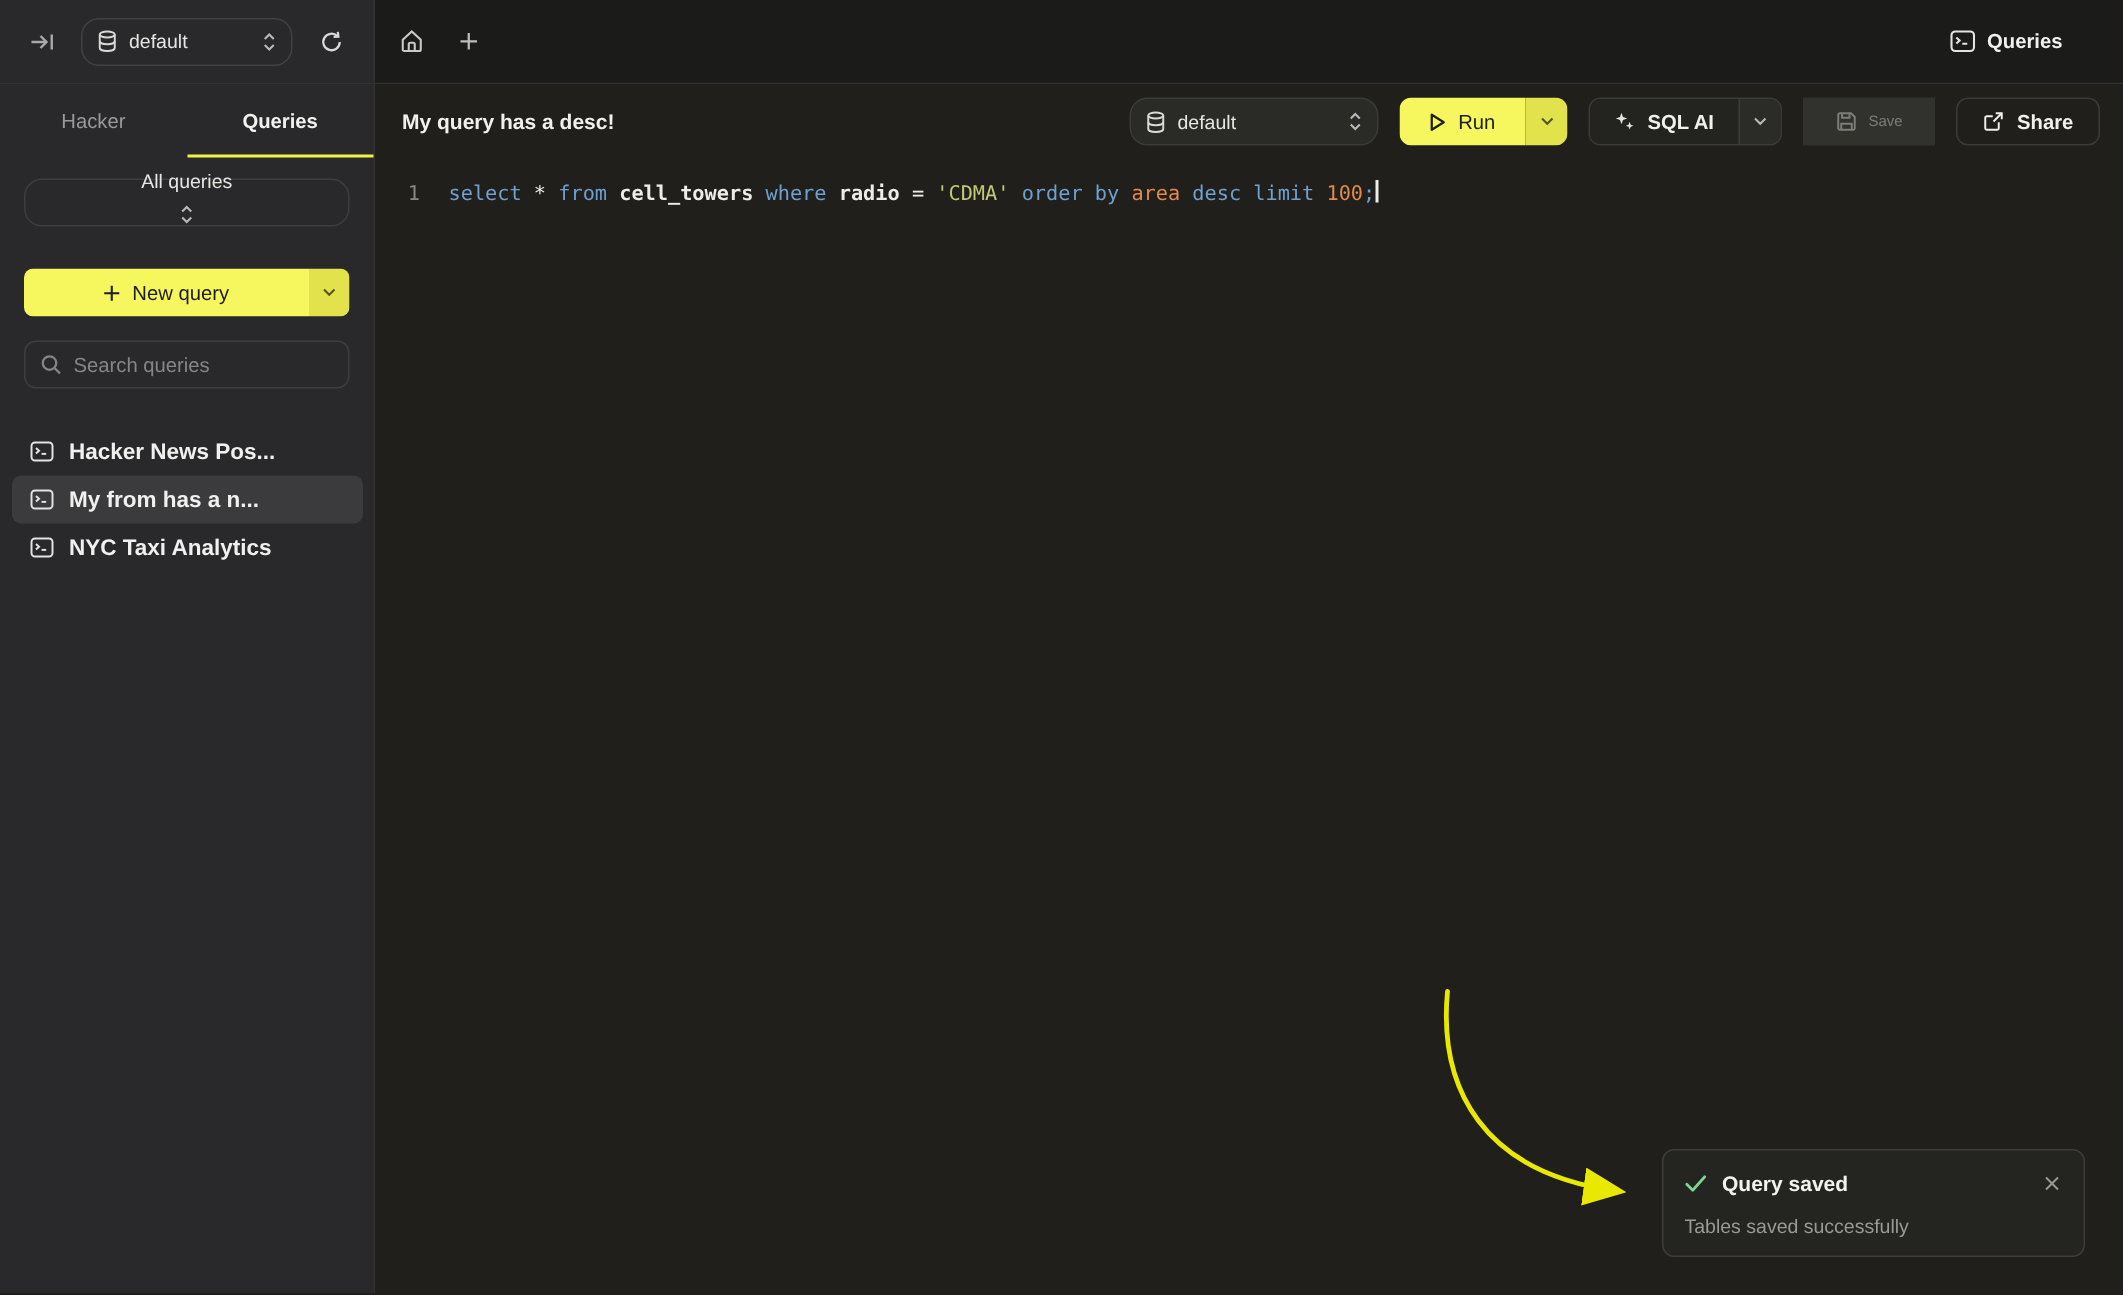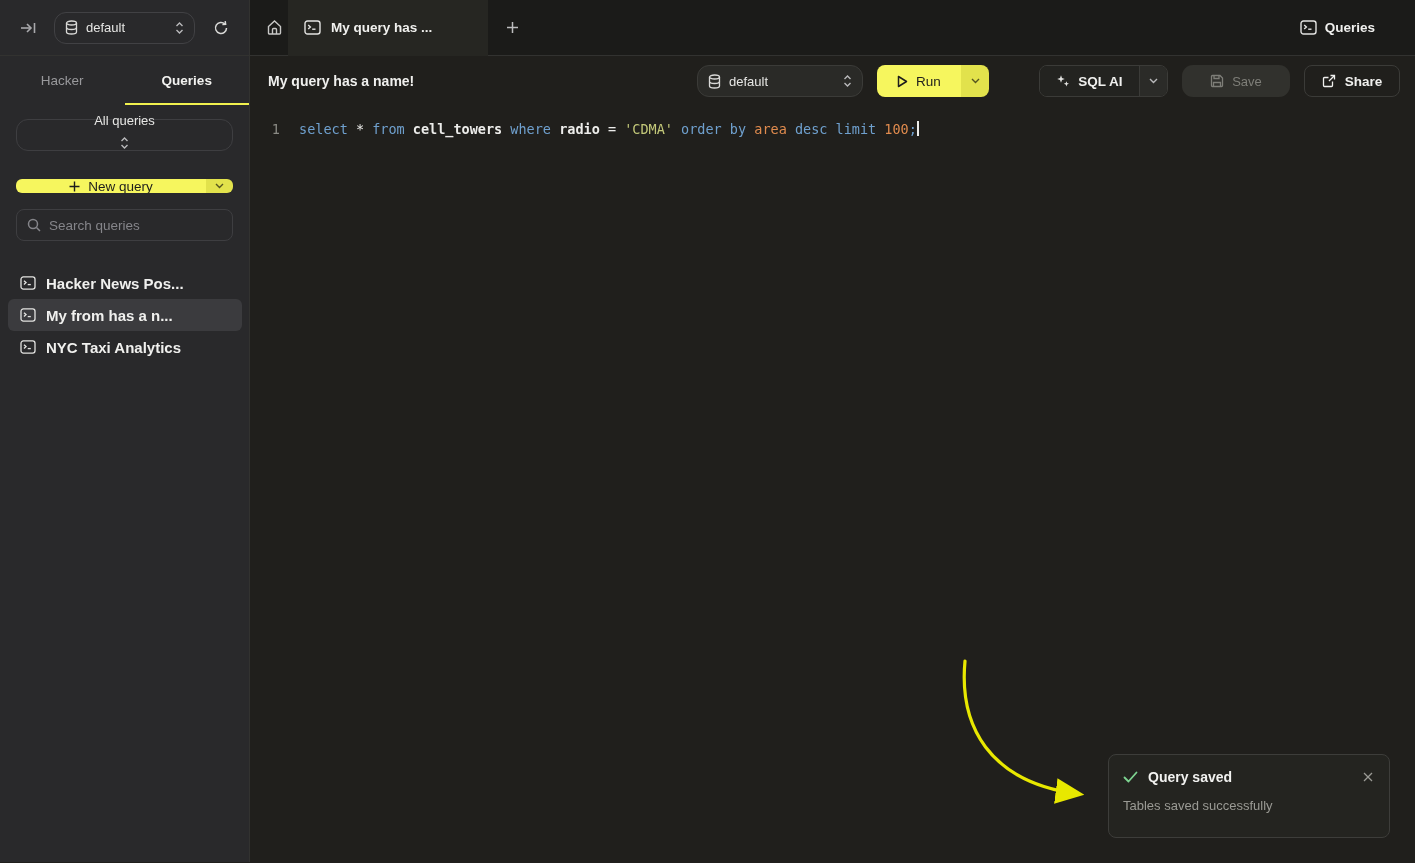--- a/index.html
+++ b/index.html
@@ -57,21 +57,21 @@
     flex:1; display:flex; align-items:center; justify-content:center;
     font-size:13.5px; color:#99999C; cursor:pointer; position:relative;
   }
   .sidebar-tab.active { color:#F2F2F0; font-weight:600; }
   .sidebar-tab.active::after {
     content:""; position:absolute; left:0; right:0; bottom:0; height:2px; background:#F1F14E;
   }
   .sidebar-body { padding:14px 16px 0 16px; display:flex; flex-direction:column; }
   .all-queries-select { width:100%; justify-content:flex-end; border-color:#3E3E41;flex-direction:column; }
   .new-query-btn {
-    margin-top:28px; height:14px; display:flex; border-radius:6px; overflow:hidden;
+    margin-top:28px; height:32px; display:flex; border-radius:6px; overflow:hidden;
     cursor:pointer; flex:none;
   }
   .new-query-main {
     flex:1; background:#F6F65E; color:#1E1E1C; display:flex; align-items:center;
     justify-content:center; gap:8px; font-size:13.5px; font-weight:500;
   }
   .new-query-caret {
     width:27px; background:#E2E24C; color:#4A4A1E; display:flex; align-items:center; justify-content:center;
   }
   .search-box {
@@ -97,29 +97,29 @@
   .main-header { height:50px; flex:none; display:flex; align-items:center; padding:0 15px 0 18px; }
   .doc-title { font-size:14px; font-weight:600; color:#F0F0EE; }
   .toolbar { margin-left:auto; display:flex; align-items:center; gap:14px; }
   .toolbar .select-box { background:#2A2A27; border-color:#3B3B38; width:166px; justify-content:space-between; }
   .split-btn { display:flex; height:32px; border-radius:8px; overflow:hidden; cursor:pointer; }
   .run-main {
     width:84px; background:#F6F65E; color:#1E1E1C; display:flex; align-items:center;
     justify-content:center; gap:8px; font-size:13.5px; font-weight:500;
   }
   .run-caret { width:28px; background:#E2E24C; color:#4A4A1E; display:flex; align-items:center; justify-content:center; }
-  .sqlai-btn { border:1px solid #3B3B38;margin-left:36px; }
+  .sqlai-btn { border:1px solid #3B3B38; }
   .sqlai-main {
     width:99px; background:#232320; color:#F0F0EE; display:flex; align-items:center;
     justify-content:center; gap:8px; font-size:13.5px; font-weight:600;
   }
   .sqlai-caret { width:28px; background:#2B2B28; color:#B9B9BB; display:flex; align-items:center; justify-content:center; border-left:1px solid #3B3B38; }
   .save-btn {
-    height:32px; width:108px; border-radius:11px; background:#31312D; color:#7E7E78;
-    display:flex; align-items:center; justify-content:center; gap:8px; font-size:13px;
+    height:32px; width:88px; border-radius:0; background:#31312D; color:#7E7E78;
+    display:flex; align-items:center; justify-content:center; gap:8px; font-size:10px;
     font-weight:500; cursor:default;
   }
   .share-btn {
     height:32px; width:96px; border-radius:8px; border:1px solid #3B3B38; background:#201F1C;
     color:#F0F0EE; display:flex; align-items:center; justify-content:center; gap:9px;
     font-size:13.5px; font-weight:600; cursor:pointer;
   }
 
   
   .editor { flex:1; padding-top:12px; font-family:"DejaVu Sans Mono", monospace; font-size:13.5px; }
@@ -129,21 +129,21 @@
   .tk { }
   .tk.kw { color:#6FA0CE; }
   .tk.op { color:#ECECEA; }
   .tk.id { color:#ECECEA; font-weight:700; }
   .tk.str { color:#C3C879; }
   .tk.num { color:#E08B4E; }
   .caret { display:inline-block; width:2px; height:15px; background:#ECECEA; vertical-align:-2px; }
 
   
   .toast {
-    position:absolute; right:25px; bottom:25px; width:282px; height:84px;
+    position:absolute; right:25px; bottom:25px; width:282px; height:72px;
     background:#242420; border:1px solid #3D3D3A; border-radius:8px; padding:14px 14px 0 14px;
   }
   .toast-head { display:flex; align-items:center; gap:10px; }
   .toast-title { font-size:14px; font-weight:700; color:#F2F2F0; flex:1; }
   .toast-close { color:#9A9A94; cursor:pointer; font-size:13px; line-height:1; padding:2px; }
   .toast-msg { margin-top:13px; color:#9A9A94; font-size:13px; }
 
   
   .annotation-arrow { position:absolute; left:950px; top:650px; pointer-events:none; }
 </style>
@@ -188,30 +188,20 @@
   </div>
 
   <div class="topbar-right">
     <div class="icon-btn home-btn">
       <span>
         <svg width="17" height="17" viewBox="0 0 17 17" fill="none" stroke="#C9C9C7" stroke-width="1.4">
           <path d="M2.5 7.5 8.5 2l6 5.5V14a1 1 0 0 1-1 1h-10a1 1 0 0 1-1-1Z"></path>
           <path d="M6.5 15v-4.5a1 1 0 0 1 1-1h2a1 1 0 0 1 1 1V15"></path>
         </svg>
       </span>
-    </div>
-    <div class="tab-active">
-      <span>
-        <svg width="17" height="15" viewBox="0 0 17 15" fill="none" stroke="#E3E3E1" stroke-width="1.4">
-          <rect x="1" y="1" width="15" height="13" rx="2.5"></rect>
-          <polyline points="4.2,5 6.4,7 4.2,9"></polyline>
-          <line x1="8.2" y1="9.2" x2="11.5" y2="9.2"></line>
-        </svg>
-      </span>
-      <span class="tab-label">My query has ...</span>
     </div>
     <div class="icon-btn tab-add">
       <span>
         <svg width="13" height="13" viewBox="0 0 13 13" stroke="#BDBDBF" stroke-width="1.5">
             <line x1="6.5" y1="1" x2="6.5" y2="12"></line>
             <line x1="1" y1="6.5" x2="12" y2="6.5"></line>
           </svg>
       </span>
     </div>
     <div class="topbar-spacer"></div>
@@ -305,21 +295,21 @@
             </svg>
           </span>
           <span>NYC Taxi Analytics</span>
         </div>
       </div>
     </div>
   </div>
 
   <div class="main">
     <div class="main-header">
-      <span class="doc-title">My query has a name!</span>
+      <span class="doc-title">My query has a desc!</span>
       <div class="toolbar">
 
         <div class="select-box">
           <span style="display:flex;align-items:center;gap:8px;">
             <span>
               <svg width="13" height="15" viewBox="0 0 13 15" fill="none" stroke="#D9D9D7" stroke-width="1.3">
                 <ellipse cx="6.5" cy="3" rx="5" ry="2"></ellipse>
                 <path d="M1.5 3v4.5c0 1.1 2.2 2 5 2s5-.9 5-2V3"></path>
                 <path d="M1.5 7.5V12c0 1.1 2.2 2 5 2s5-.9 5-2V7.5"></path>
               </svg>

